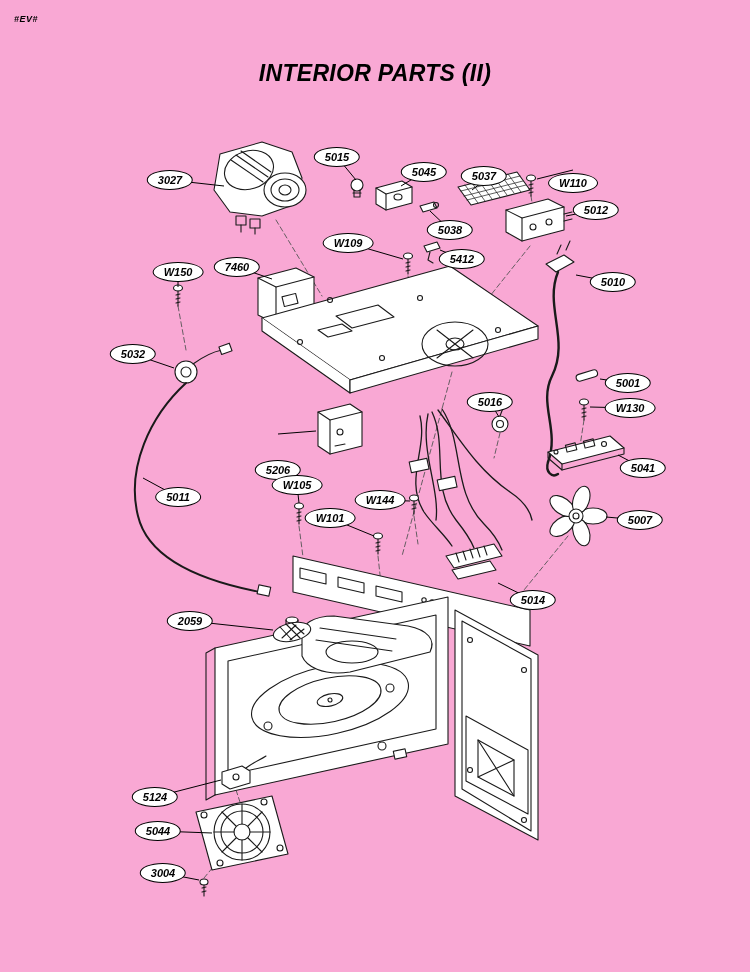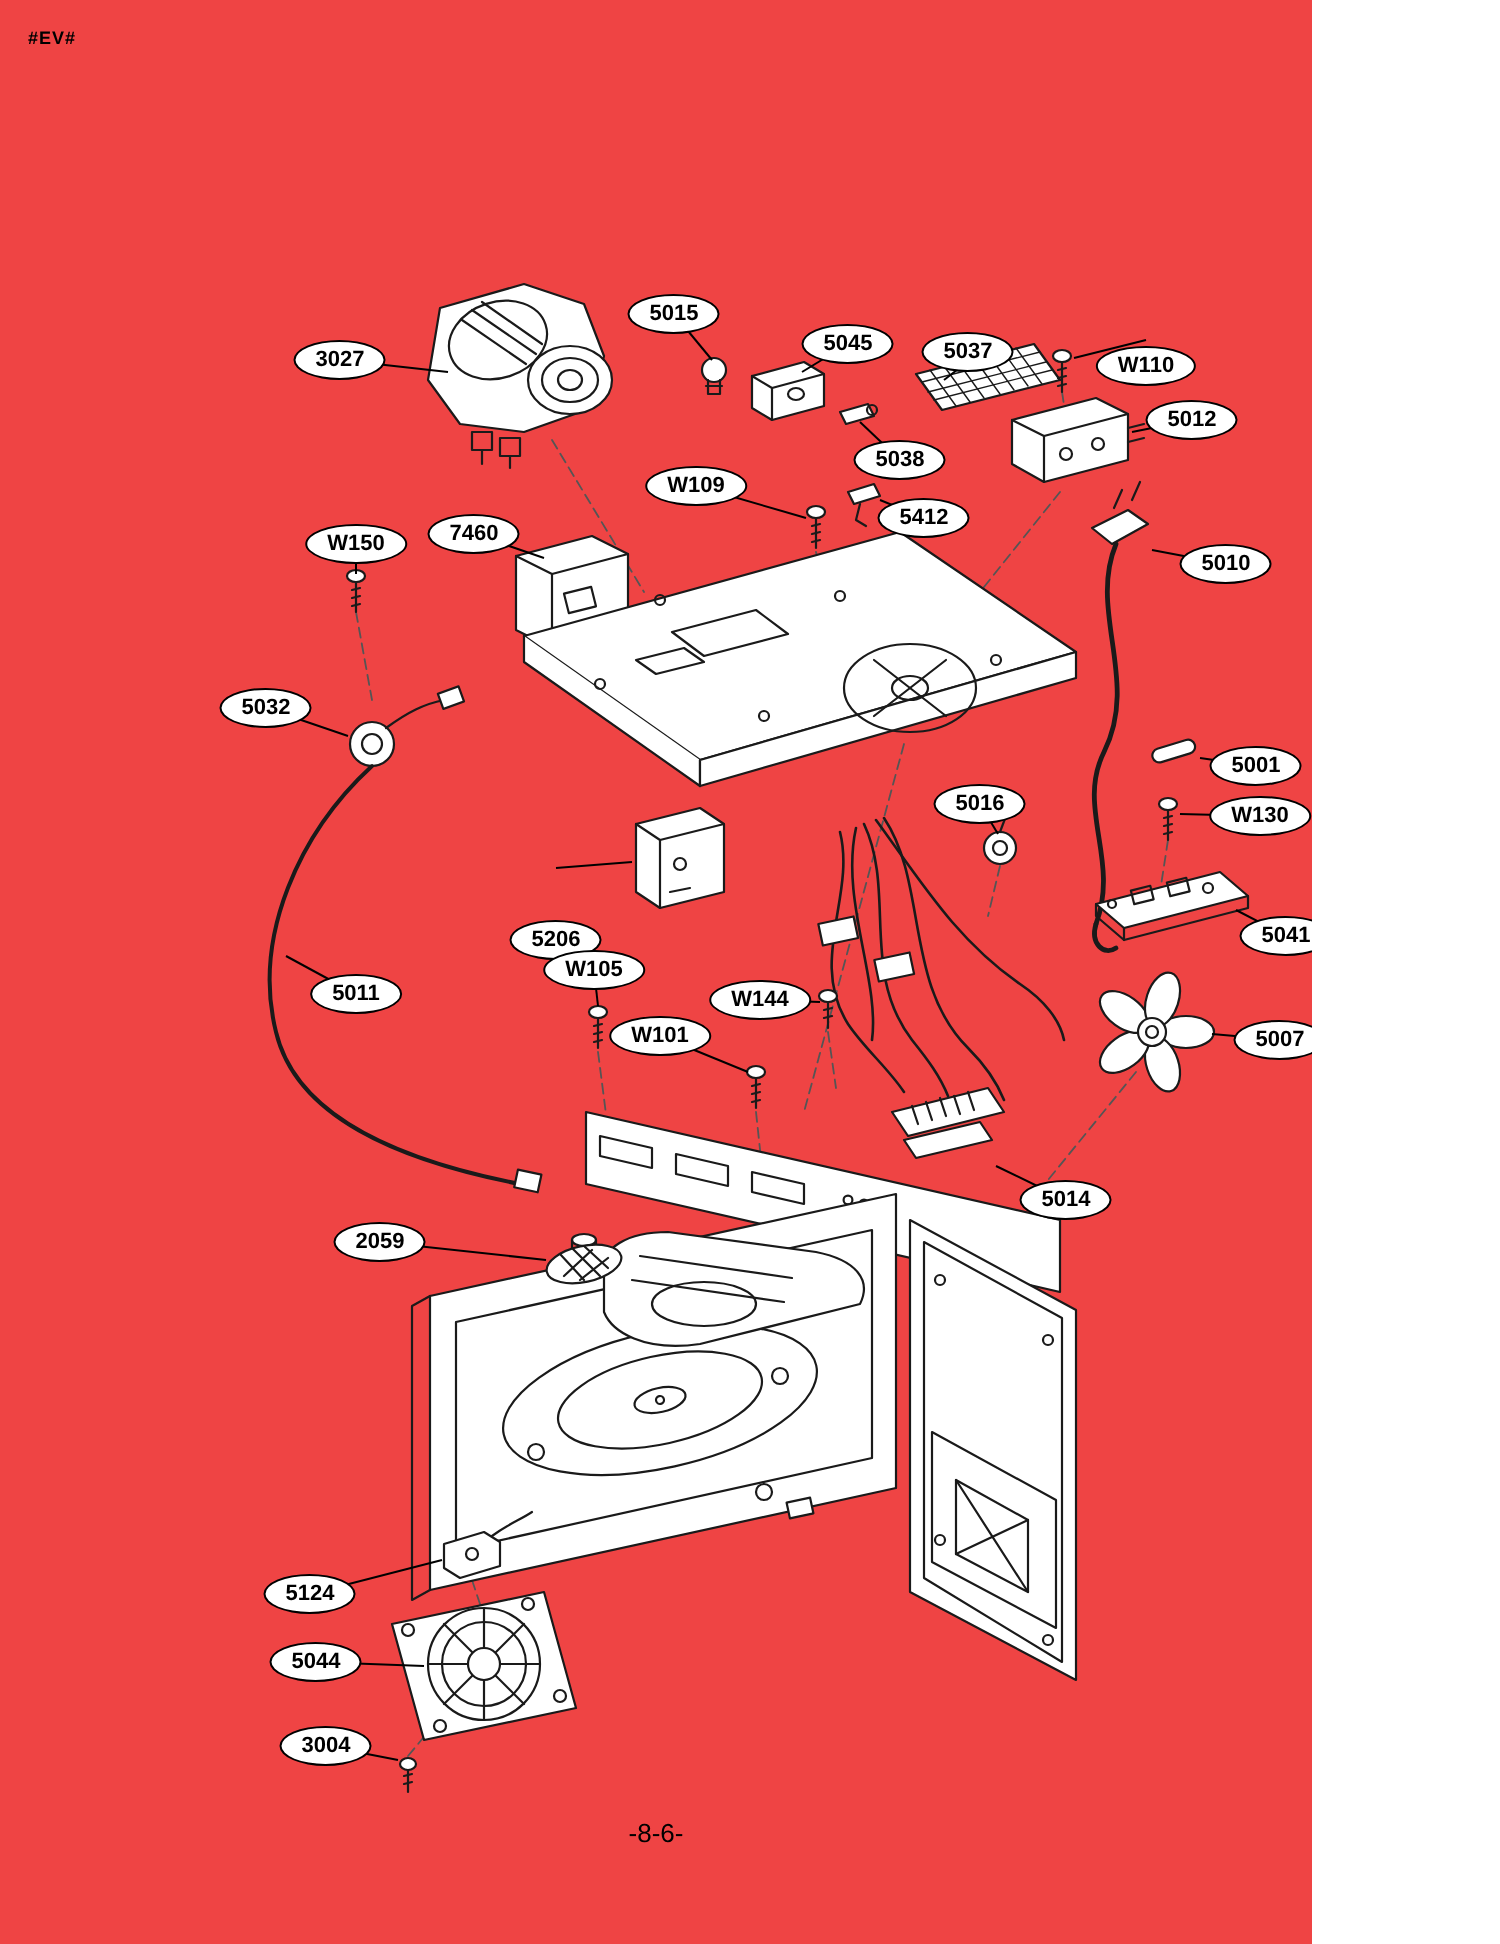--- a/index.html
+++ b/index.html
@@ -4,23 +4,24 @@
 <style>
   * { margin: 0; padding: 0; box-sizing: border-box; }
   html, body { background: #fff; }
   body {
     width: 750px; height: 972px;
     font-family: "Liberation Sans", sans-serif;
     color: #000;
   }
   .page {
     position: relative;
-    width: 656px; height: 972px;
-    background: #ef4444;
+    width: 750px; height: 972px;
+    background: #f9a8d4;
     overflow: hidden;
+    font-style: italic;
   }
   .corner-code {
     position: absolute; top: 14px; left: 14px;
     font-size: 9px; font-weight: bold; letter-spacing: 0.5px;
   }
   .title {
     position: absolute; top: 60px; left: 0; width: 100%;
     text-align: center;
     font-size: 23px; font-weight: bold; letter-spacing: 0.3px;
   }
@@ -42,20 +43,21 @@
     text-align: right;
     line-height: 1.1;
   }
 </style>
 </head>
 <body>
 
 <div class="page">
 
   <div class="corner-code">#EV#</div>
+  <h1 class="title">INTERIOR PARTS (II)</h1>
 
   <svg class="layer" id="diagram-art" width="750" height="972" viewBox="0 0 750 972">
     <g fill="none" stroke="#1a1a1a" stroke-width="1.1" stroke-linejoin="round" stroke-linecap="round">
 
       <g stroke="#555" stroke-width="0.9" stroke-dasharray="5 3">
         <line x1="531" y1="196" x2="535" y2="222"></line>
         <line x1="530" y1="246" x2="474" y2="316"></line>
         <line x1="408" y1="276" x2="413" y2="298"></line>
         <line x1="178" y1="306" x2="186" y2="350"></line>
         <line x1="276" y1="220" x2="322" y2="296"></line>
@@ -454,14 +456,13 @@
       <div class="callout" style="left: 380px; top: 500px;">W144</div>
       <div class="callout" style="left: 640px; top: 520px;">5007</div>
       <div class="callout" style="left: 330px; top: 518px;">W101</div>
       <div class="callout" style="left: 533px; top: 600px;">5014</div>
       <div class="callout" style="left: 190px; top: 621px;">2059</div>
       <div class="callout" style="left: 155px; top: 797px;">5124</div>
       <div class="callout" style="left: 158px; top: 831px;">5044</div>
       <div class="callout" style="left: 163px; top: 873px;">3004</div>
     </div>
 
-  <div class="page-number">-8-6-</div>
 </div>
 
 </body></html>

